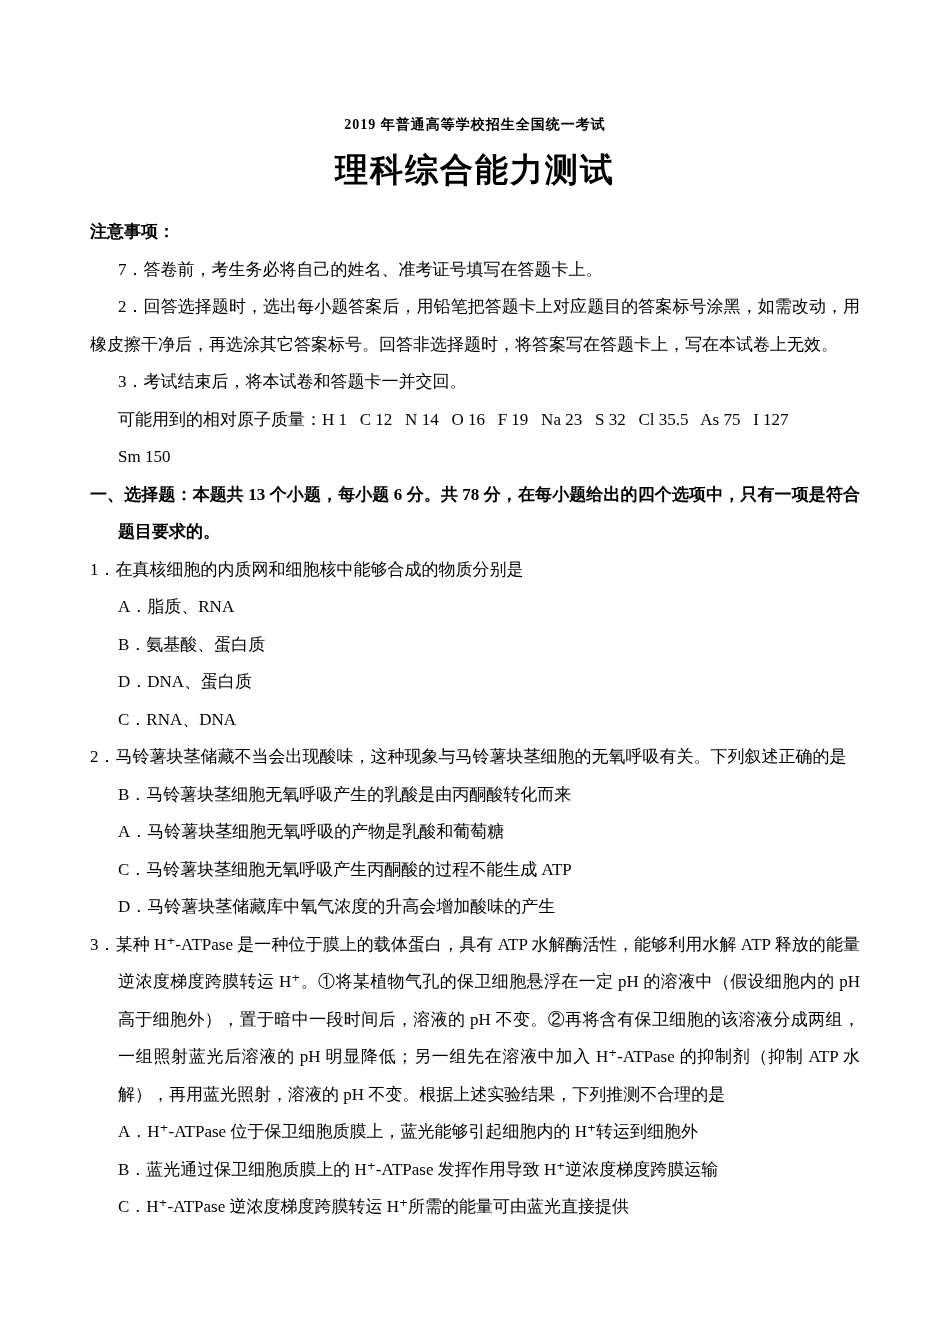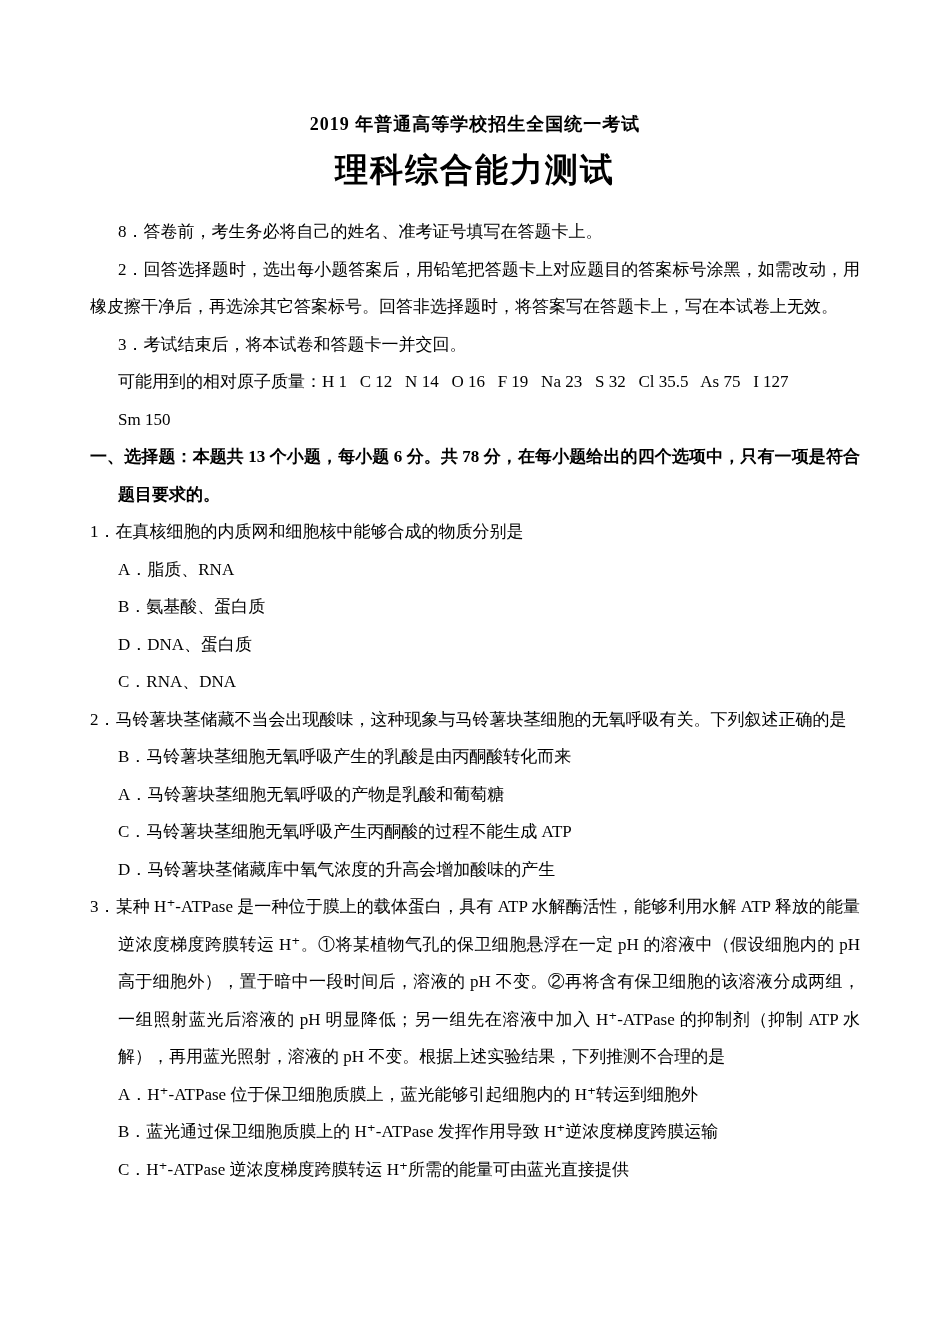--- a/index.html
+++ b/index.html
@@ -16,21 +16,21 @@
       color: #000000;
       font-family: "Liberation Serif", "DejaVu Serif", serif;
       font-size: 17px;
       box-sizing: border-box;
       padding: 108px 90px 0 90px;
       overflow: hidden;
     }
     .title1 {
       margin: 0;
       text-align: center;
-      font-size: 18px;
+      font-size: 14px;
       font-weight: bold;
       line-height: 33px;
       letter-spacing: 1px;
     }
     .title2 {
       margin: 6px 0 20px 0;
       text-align: center;
       font-size: 33px;
       font-weight: bold;
       line-height: 46px;
@@ -64,21 +64,22 @@
   </style>
 </head>
 <body>
 
 <div class="page">
 
   <h1 class="title1">2019 年普通高等学校招生全国统一考试</h1>
   <h2 class="title2">理科综合能力测试</h2>
 
   <div>
-    <p class="first-indent">8．答卷前，考生务必将自己的姓名、准考证号填写在答题卡上。</p>
+    <p class="bold">注意事项：</p>
+    <p class="first-indent">7．答卷前，考生务必将自己的姓名、准考证号填写在答题卡上。</p>
     <p class="first-indent">2．回答选择题时，选出每小题答案后，用铅笔把答题卡上对应题目的答案标号涂黑，如需改动，用橡皮擦干净后，再选涂其它答案标号。回答非选择题时，将答案写在答题卡上，写在本试卷上无效。</p>
     <p class="first-indent">3．考试结束后，将本试卷和答题卡一并交回。</p>
     <p class="first-indent pre">可能用到的相对原子质量：H 1   C 12   N 14   O 16   F 19   Na 23   S 32   Cl 35.5   As 75   I 127</p>
     <p class="first-indent">Sm 150</p>
   </div>
 
   <p class="bold hang">一、选择题：本题共 13 个小题，每小题 6 分。共 78 分，在每小题给出的四个选项中，只有一项是符合题目要求的。</p>
 
   <div class="question">
     <p class="hang">1．在真核细胞的内质网和细胞核中能够合成的物质分别是</p>

